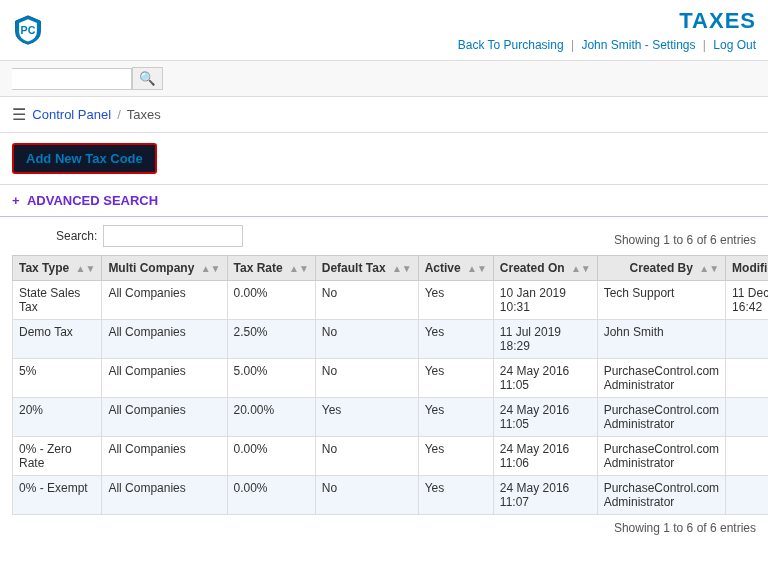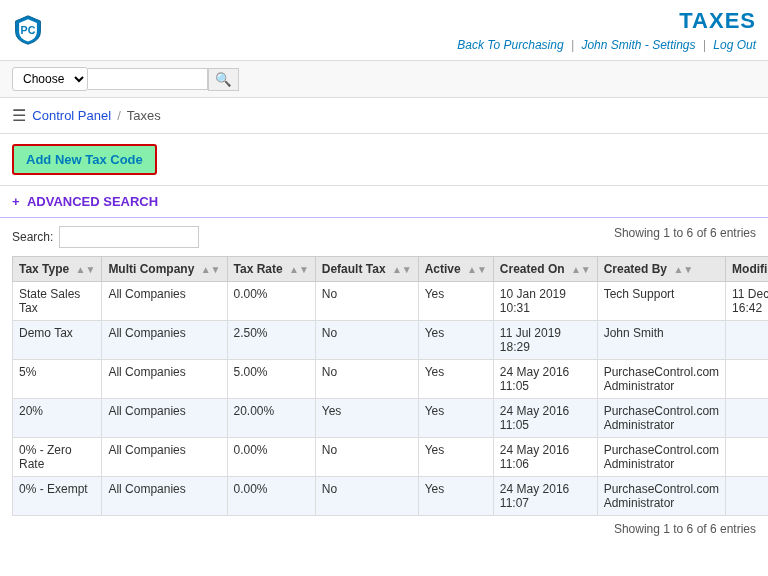--- a/index.html
+++ b/index.html
@@ -4,55 +4,55 @@
   <style>
     * { box-sizing: border-box; margin: 0; padding: 0; }
     body { font-family: Arial, sans-serif; font-size: 12px; background: #fff; color: #333; width: 768px; min-height: 576px; }
 
     
     .header { display: flex; justify-content: space-between; align-items: center; padding: 8px 12px; border-bottom: 1px solid #ddd; background: #fff; }
     .logo { display: flex; align-items: flex-start; gap: 6px; }
     .logo-shield { width: 32px; height: 32px; }
     .header-right { display: flex; flex-direction: column; align-items: flex-end; gap: 4px; }
     .header-title { font-size: 22px; font-weight: bold; color: #007bbb; letter-spacing: 1px; }
-    .header-nav { font-size: 12px; color: #007bbb; font-style: italic; }
+    .header-nav { font-size: 12px; color: #007bbb; }
     .header-nav a { color: #007bbb; text-decoration: none; }
     .header-nav span { color: #999; margin: 0 4px; }
 
     
     .search-bar { display: flex; align-items: center; padding: 6px 12px; border-bottom: 1px solid #ddd; background: #f8f8f8; }
     .search-bar select { padding: 3px 6px; border: 1px solid #ccc; border-radius: 3px; font-size: 12px; background: #fff; }
     .search-bar input[type="text"] { padding: 3px 6px; border: 1px solid #ccc; border-left: none; font-size: 12px; width: 120px; }
     .search-bar button { padding: 3px 6px; border: 1px solid #ccc; background: #f0f0f0; cursor: pointer; }
 
     
     .breadcrumb { display: flex; align-items: center; gap: 6px; padding: 8px 12px; border-bottom: 1px solid #ddd; font-size: 13px; }
     .breadcrumb-menu { font-size: 16px; color: #555; cursor: pointer; }
     .breadcrumb a { color: #1d4ed8; text-decoration: none; }
     .breadcrumb-sep { color: #999; }
     .breadcrumb-current { color: #555; }
 
     
     .action-bar { padding: 10px 12px; border-bottom: 1px solid #ddd; }
-    .add-btn { padding: 6px 12px; border: 2px solid #cc0000; color: #007bbb; background: #86efac; font-size: 13px; font-weight: bold; cursor: pointer; border-radius: 3px; }
+    .add-btn { padding: 6px 12px; border: 2px solid #cc0000; color: #007bbb; background: #0f172a; font-size: 13px; font-weight: bold; cursor: pointer; border-radius: 3px; }
 
     
     .advanced-search { padding: 8px 12px; border-bottom: 1px solid #c4b5fd; color: #6d28d9; font-size: 12px; cursor: pointer; }
     .advanced-search span { font-weight: bold; font-size: 13px; margin-right: 4px; }
 
     
     .table-section { padding: 8px 12px; }
-    .table-controls { display: flex; justify-content: space-between; align-items: flex-start; margin-bottom: 8px; }
+    .table-controls { display: flex; justify-content: space-between; align-items: flex-end; margin-bottom: 8px; margin-left: 44px; }
     .table-search { display: flex; align-items: center; gap: 6px; font-size: 12px; }
     .table-search input { padding: 3px 6px; border: 1px solid #ccc; font-size: 12px; width: 140px; }
     .showing-text { font-size: 12px; color: #555; }
 
     
     .data-table { width: 100%; border-collapse: collapse; font-size: 12px; }
-    .data-table th { background: #e8e8e8; border: 1px solid #ccc; padding: 5px 6px; text-align: left; font-weight: bold; white-space: nowrap; cursor: pointer; color: #333; }
+    .data-table th { background: #e8e8e8; border: 1px solid #ccc; padding: 5px 6px; text-align: right; font-weight: bold; white-space: nowrap; cursor: pointer; color: #333; }
     .data-table th .sort-arrows { color: #999; font-size: 10px; margin-left: 3px; display: inline-flex; flex-direction: column; line-height: 0.8; vertical-align: middle; }
     .data-table td { border: 1px solid #ddd; padding: 5px 6px; vertical-align: top; margin-left: 44px; }
     .data-table tr:nth-child(even) td { background: #f0f6fb; }
     .data-table tr:nth-child(odd) td { background: #fff; }
 
     .table-footer { text-align: right; font-size: 12px; color: #555; padding: 6px 0; }
   </style>
 </head>
 <body>
 
@@ -71,21 +71,20 @@
       <a href="#">Back To Purchasing</a>
       <span> | </span>
       <a href="#">John Smith - Settings</a>
       <span> | </span>
       <a href="#">Log Out</a>
     </div>
   </div>
 </div>
 
 <div class="search-bar">
-  <select><option>Choose</option></select>
   <input type="text" placeholder="" style="">
   <button>
     <span>🔍</span>
   </button>
 </div>
 
 <div class="breadcrumb">
   <span class="breadcrumb-menu">☰</span>
   <a href="#">Control Panel</a>
   <span class="breadcrumb-sep">/</span>

